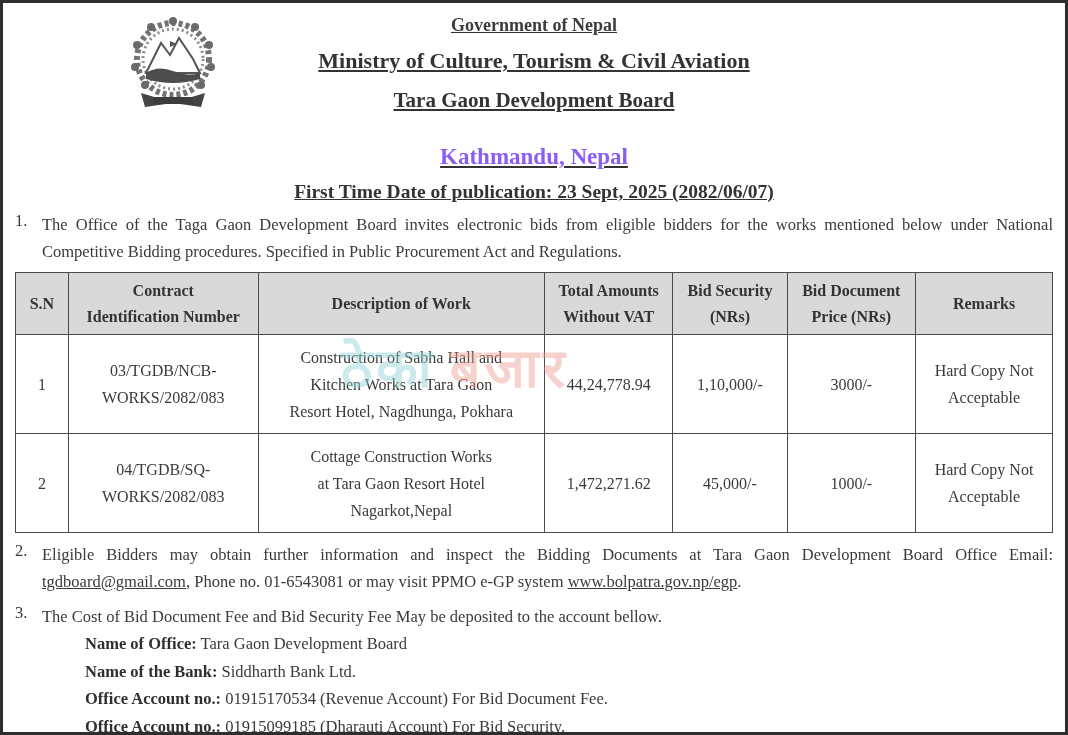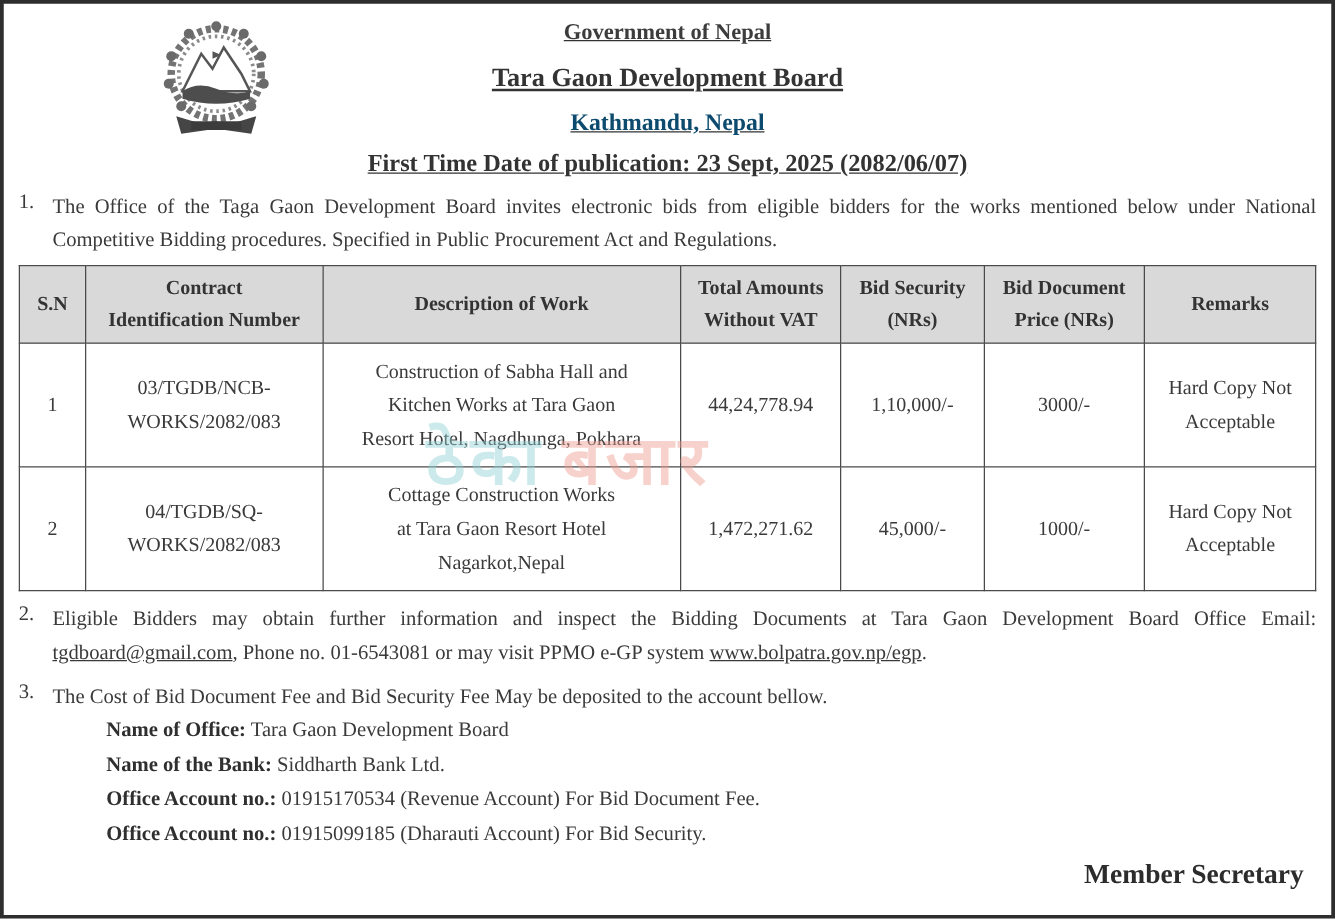--- a/index.html
+++ b/index.html
@@ -23,21 +23,21 @@
   
   .hdr { text-align: center; position: relative; text-decoration: underline; }
   .emblem {
     position: absolute;
     left: 108px; top: 2px;
     width: 100px; height: 108px;
   }
   .hdr-line1 { font-size: 18px; font-weight: bold; color: #3c3c3c; padding-top: 4px; }
   .hdr-line2 { font-size: 22px; font-weight: bold; color: #333; margin-top: 12px; }
   .hdr-line3 { font-size: 21px; font-weight: bold; color: #333; margin-top: 14px; }
-  .hdr-line4 { font-size: 19px; font-weight: bold; color: #0c4a6e; margin-top: 13px; }
+  .hdr-line4 { font-size: 23px; font-weight: bold; color: #8b5cf6; margin-top: 31px; }
   .hdr-line5 { font-size: 19.5px; font-weight: bold; color: #333; margin-top: 11px; }
   
   .num-item { display: flex; align-items: flex-start; margin-top: 8px; }
   .num-item .no { flex: 0 0 27px; font-size: 16.5px; color: #3a3a3a; }
   .num-item .txt {
     flex: 1; font-size: 16.5px; line-height: 27px;
     text-align: justify; color: #3a3a3a;
   }
   .lnk { text-decoration: underline; color: #3a3a3a; cursor: pointer; }
   
@@ -132,20 +132,21 @@
         <circle cx="22" cy="72" r="4" fill="#6a6a6a"></circle>
       </g>
       <circle cx="50" cy="46" r="27" fill="#ffffff"></circle>
       <path d="M23,60 L38,30 L47,42 L56,25 L70,46 L77,60 Z" fill="#ffffff" stroke="#555" stroke-width="2"></path>
       <path d="M23,60 Q35,52 50,58 Q65,64 77,60 L77,66 Q50,74 23,66 Z" fill="#4d4d4d"></path>
       <path d="M47,42 L47,28 L54,31 L47,34" fill="#555"></path>
       <path d="M18,80 L38,86 L50,84 L62,86 L82,80 L78,94 L50,90 L22,94 Z" fill="#454545"></path>
       <rect x="30" y="84" width="40" height="7" fill="#3c3c3c"></rect>
     </svg>
     <div class="hdr-line1">Government of Nepal</div>
+    <div class="hdr-line2">Ministry of Culture, Tourism &amp; Civil Aviation</div>
     <div class="hdr-line3">Tara Gaon Development Board</div>
     <div class="hdr-line4">Kathmandu, Nepal</div>
     <div class="hdr-line5">First Time Date of publication:  23 Sept, 2025 (2082/06/07)</div>
   </div>
 
   <div class="num-item">
     <span class="no">1.</span>
     <span class="txt">The Office of the Taga Gaon Development Board invites electronic bids from eligible bidders for the works mentioned below under National Competitive Bidding procedures. Specified in Public Procurement Act and Regulations.</span>
   </div>
 

